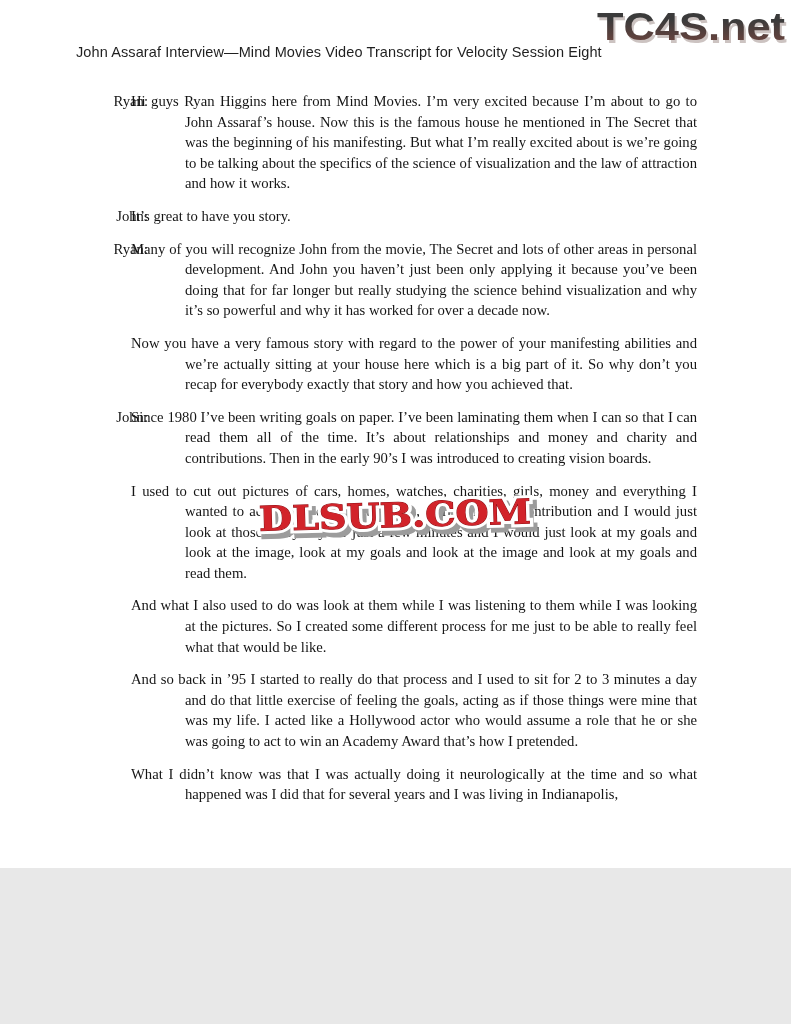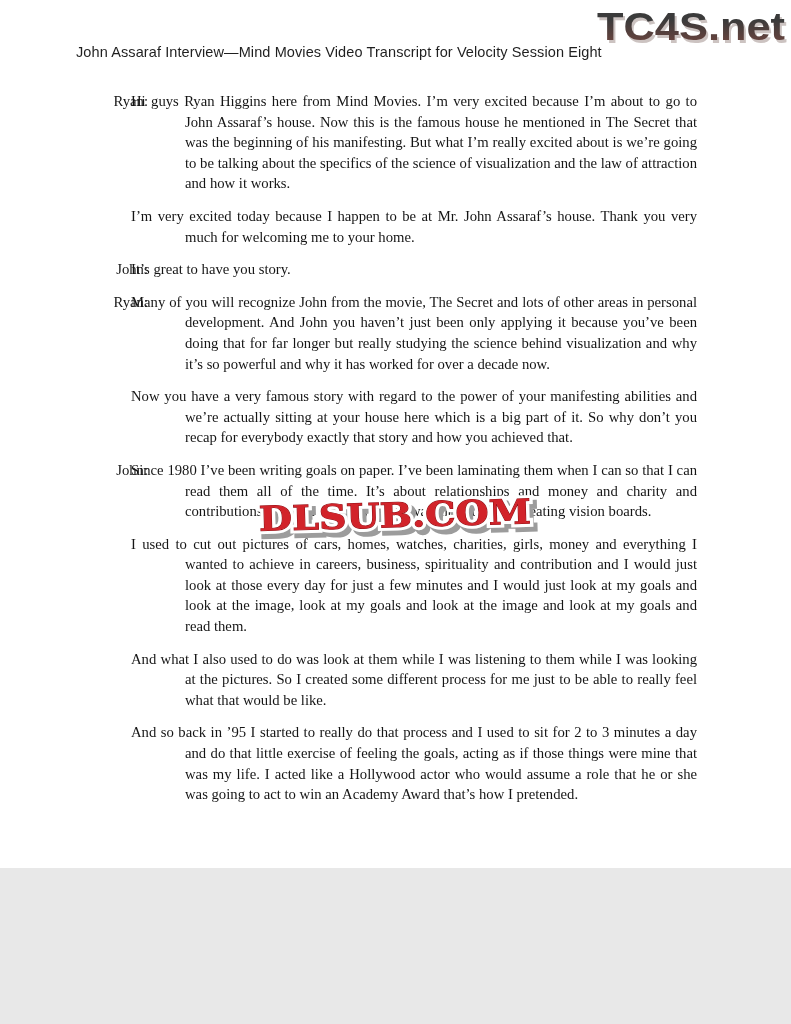--- a/index.html
+++ b/index.html
@@ -59,23 +59,20 @@
     </svg>
   </div>
 
   <div class="doc-header">John Assaraf Interview—Mind Movies Video Transcript for Velocity Session Eight</div>
 
   <div class="transcript">
     <div class="para">
       <span class="speaker">Ryan:</span><span>Hi guys Ryan Higgins here from Mind Movies.  I’m very excited because I’m about to go to John Assaraf’s house. Now this is the famous house he mentioned in The Secret that was the beginning of his manifesting. But what I’m really excited about is we’re going to be talking about the specifics of the science of visualization and the law of attraction and how it works.</span>
     </div>
 
-    <div class="para">
-      <span class="speaker"></span><span>I’m very excited today because I happen to be at Mr. John Assaraf’s house. Thank you very much for welcoming me to your home.</span>
-    </div>
 
     <div class="para">
       <span class="speaker">John:</span><span>It’s great to have you story.</span>
     </div>
 
     <div class="para">
       <span class="speaker">Ryan:</span><span>Many of you will recognize John from the movie, The Secret and lots of other areas in personal development. And John you haven’t just been only applying it because you’ve been doing that for far longer but really studying the science behind visualization and why it’s so powerful and why it has worked for over a decade now.</span>
     </div>
 
     <div class="para">
@@ -91,20 +88,23 @@
     </div>
 
     <div class="para">
       <span class="speaker"></span><span>And what I also used to do was look at them while I was listening to them while I was looking at the pictures. So I created some different process for me just to be able to really feel what that would be like.</span>
     </div>
 
     <div class="para">
       <span class="speaker"></span><span>And so back in ’95 I started to really do that process and I used to sit for 2 to 3 minutes a day and do that little exercise of feeling the goals, acting as if those things were mine that was my life. I acted like a Hollywood actor who would assume a role that he or she was going to act to win an Academy Award that’s how I pretended.</span>
     </div>
 
+    <div class="para">
+      <span class="speaker"></span><span>What I didn’t know was that I was actually doing it neurologically at the time and so what happened was I did that for several years and I was living in Indianapolis,</span>
+    </div>
   </div>
 
   <div class="dlsub-wm">
     <svg width="296" height="52" viewBox="0 0 296 52">
       <g transform="rotate(-1.6 148 26)">
         <text x="10" y="37" font-family="DejaVu Serif, serif" font-weight="bold" font-size="34" fill="#9c9c9c" stroke="#9c9c9c" stroke-width="7" textLength="272" lengthAdjust="spacingAndGlyphs" transform="translate(4,5)">DLSUB.COM</text>
         <text x="10" y="37" font-family="DejaVu Serif, serif" font-weight="bold" font-size="34" fill="#ffffff" stroke="#ffffff" stroke-width="7" textLength="272" lengthAdjust="spacingAndGlyphs">DLSUB.COM</text>
         <text x="10" y="37" font-family="DejaVu Serif, serif" font-weight="bold" font-size="34" fill="#d2232a" stroke="#8e1117" stroke-width="1" paint-order="stroke" textLength="272" lengthAdjust="spacingAndGlyphs">DLSUB.COM</text>
       </g>
     </svg>

